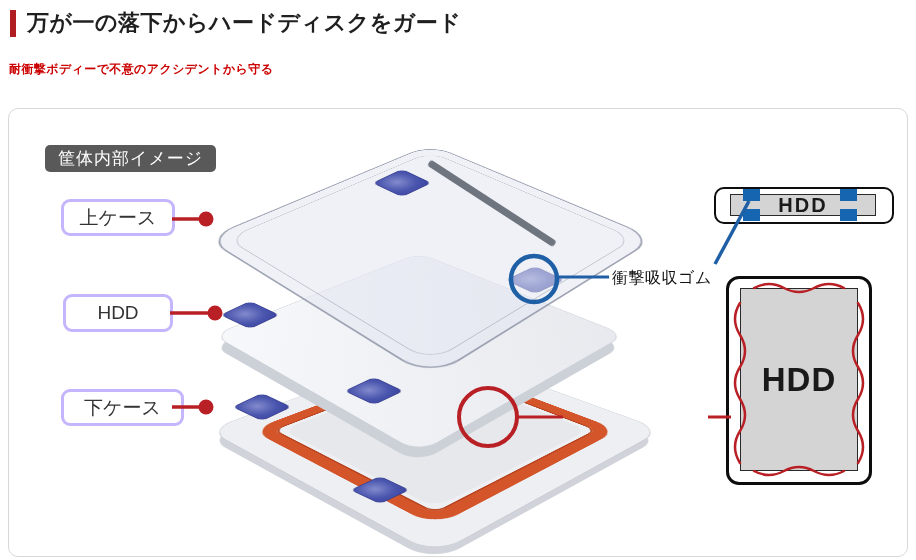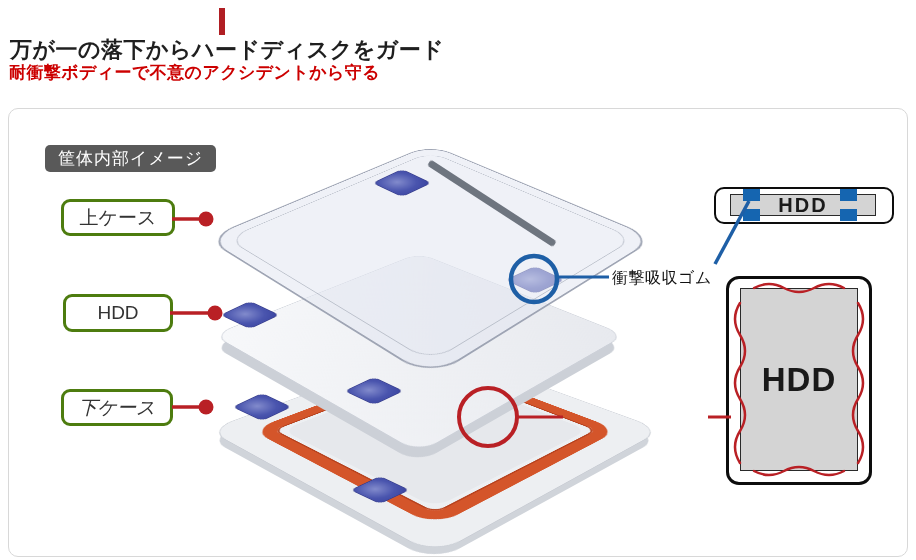--- a/index.html
+++ b/index.html
@@ -3,36 +3,36 @@
 <meta charset="utf-8">
 <style>
   html,body{margin:0;padding:0;}
   body{
     width:916px;height:560px;position:relative;overflow:hidden;
     background:#ffffff;
     font-family:"Liberation Sans","DejaVu Sans",sans-serif;
     -webkit-font-smoothing:antialiased;
   }
   
-  .title-row{position:absolute;left:10px;top:8px;display:flex;align-items:center;flex-direction:column;}
+  .title-row{position:absolute;left:10px;top:8px;display:flex;align-items:center;}
   .title-bar{width:6px;height:27px;background:#b01e23;margin-right:11px;}
   .title-text{font-size:22px;font-weight:bold;color:#1f1f1f;letter-spacing:.5px;}
-  .subtitle{position:absolute;left:9px;top:61px;font-size:17px;font-weight:bold;color:#cc0000;letter-spacing:.4px;font-family:Liberation Serif, serif;}
+  .subtitle{position:absolute;left:9px;top:61px;font-size:12px;font-weight:bold;color:#cc0000;letter-spacing:.4px;font-family:Liberation Serif, serif;}
   
   .panel{position:absolute;left:8px;top:108px;width:898px;height:447px;
     border:1px solid #d8d8d8;border-radius:10px;background:#fff;}
   .badge{position:absolute;background:#595959;color:#fff;font-size:17px;
     height:27px;line-height:27px;padding:0 13px;border-radius:5px;letter-spacing:1px;z-index:45;}
   .badge-internal{left:36px;top:36px;}
   .badge-cross{left:642px;top:36px;}
-  .callout{position:absolute;background:#fff;border:3px solid #4d7c0f;border-radius:9px;
+  .callout{position:absolute;background:#fff;border:3px solid #c4b5fd;border-radius:9px;
     font-size:19px;color:#333;text-align:center;z-index:45;box-sizing:border-box;}
   .callout-top{left:52px;top:90px;width:114px;height:37px;line-height:31px;}
   .callout-hdd{left:54px;top:185px;width:110px;height:38px;line-height:32px;}
-  .callout-bottom{left:52px;top:280px;width:112px;height:37px;line-height:31px;font-style:italic;}
+  .callout-bottom{left:52px;top:280px;width:123px;height:37px;line-height:31px;}
   .anno{position:absolute;font-size:16px;color:#111;z-index:45;letter-spacing:.5px;}
   .anno-rubber{left:603px;top:159px;font-family:Liberation Mono, monospace;}
   .anno-frame{left:557px;top:299px;}
   
   .iso{position:absolute;transform-style:flat;pointer-events:none;}
   .case-top{left:262px;top:-30px;width:315px;height:315px;border-radius:34px;
     background:rgba(226,230,240,.55);border:2px solid rgba(146,152,168,.85);
     transform:perspective(1000px) rotateX(60deg) rotateZ(-45deg);z-index:20;}
   .case-top-inner{position:absolute;inset:13px;border:1.5px solid rgba(150,156,172,.55);border-radius:26px;}
   .hdd-shadow{left:264px;top:92px;width:290px;height:290px;border-radius:22px;background:#ccd0d7;

